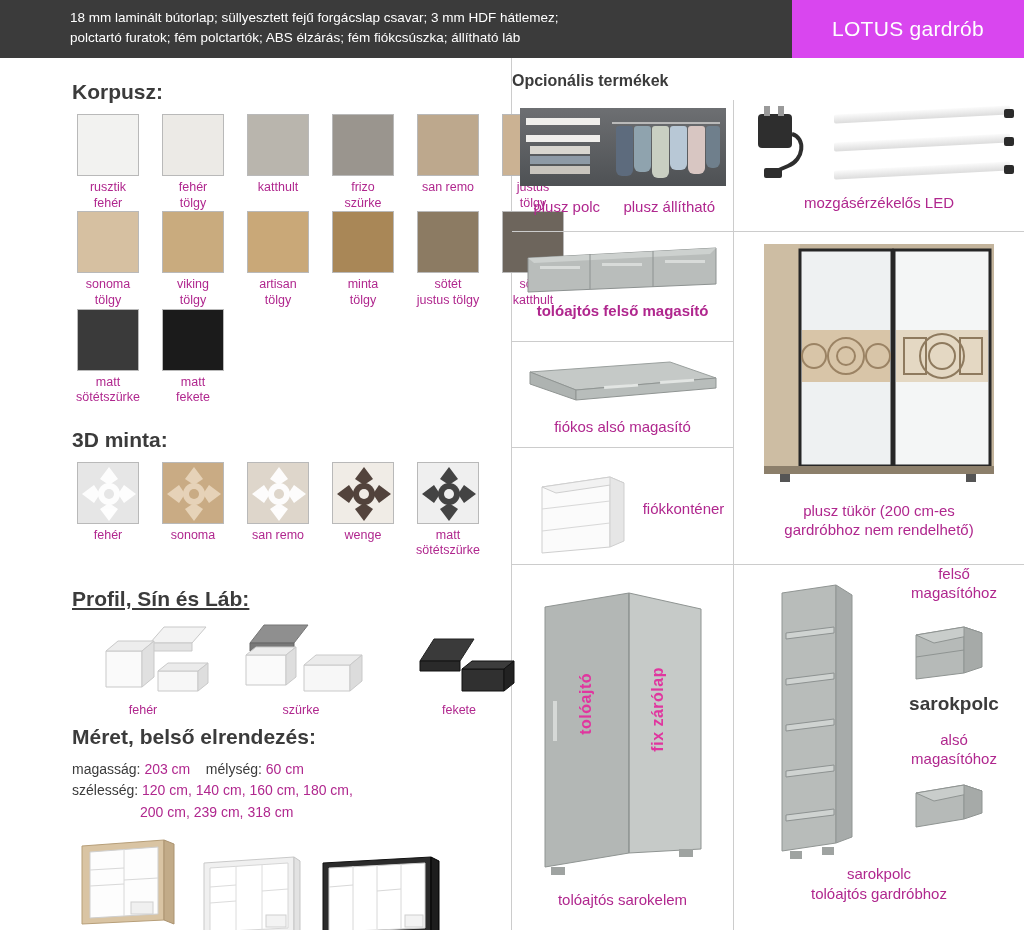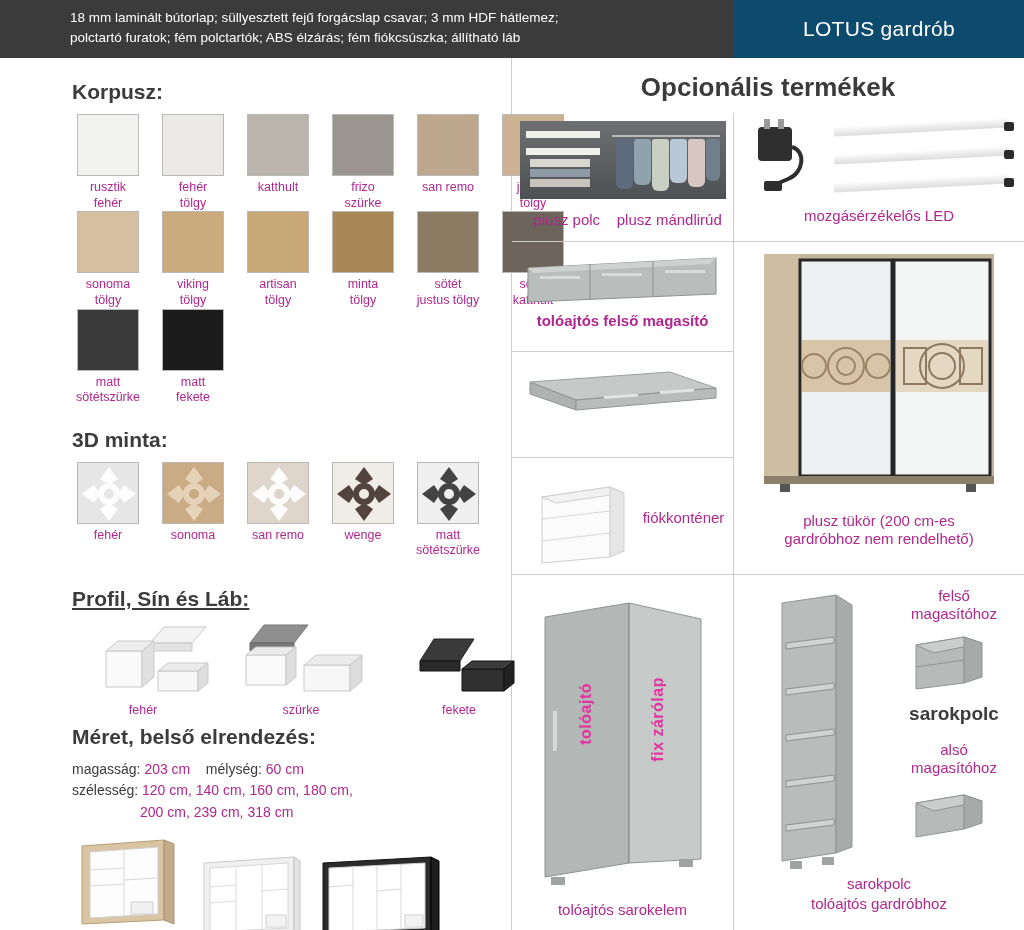--- a/index.html
+++ b/index.html
@@ -13,37 +13,37 @@
   }
   .page { position:relative; width:1024px; height:930px; }
 
   
   .header { display:flex; height:58px; width:100%; }
   .header-left {
     flex:1; background:#3b3b3b; color:#ffffff;
     padding:8px 16px 8px 70px; font-size:13.5px; line-height:1.45;
   }
   .header-right {
-    width:290px; background:#0c4a6e; color:#ffffff;
+    width:232px; background:#d946ef; color:#ffffff;
     display:flex; align-items:center; justify-content:center;
     font-size:21px; letter-spacing:.3px;
   }
 
   
   .content { display:flex; width:100%; height:872px; }
   .col-left { width:512px; position:relative; padding:10px 8px 0 0; border-right:1px solid #ccc; }
   .col-right { width:512px; position:relative; display:flex; flex-direction:column; }
 
   h2.section {
     font-size:21px; color:#3b3b3b; font-weight:bold;
     margin:12px 0 10px 72px;
   }
   h2.center {
-    font-size:26px; color:#3b3b3b; font-weight:bold;
-    text-align:center; margin:14px 0 10px 0;
+    font-size:16px; color:#3b3b3b; font-weight:bold;
+    text-align:left; margin:14px 0 10px 0;
   }
 
   .cap { color:#b0278e; font-size:12.5px; text-align:center; line-height:1.25; }
   .cap.big { font-size:15px; }
 
   
   .swatch-grid { display:grid; grid-template-columns:repeat(6,72px); gap:0 13px; margin-left:72px; }
   .swatch-cell { width:72px; }
   .swatch {
     width:62px; height:62px; margin:0 auto 4px auto;
@@ -389,21 +389,21 @@
             <div class="hanger-bar" style="left:92px;top:14px;width:108px;"></div>
             <div class="garment" style="left:96px;top:18px;width:17px;height:50px;background:#5d6b7d;"></div>
             <div class="garment" style="left:114px;top:18px;width:17px;height:46px;background:#8fa3ae;"></div>
             <div class="garment" style="left:132px;top:18px;width:17px;height:52px;background:#c9cfc2;"></div>
             <div class="garment" style="left:150px;top:18px;width:17px;height:44px;background:#b8c8d6;"></div>
             <div class="garment" style="left:168px;top:18px;width:17px;height:48px;background:#d8c6c2;"></div>
             <div class="garment" style="left:186px;top:18px;width:14px;height:42px;background:#6f7f8c;"></div>
           </div>
           <div style="display:flex;justify-content:space-around;margin-top:12px;">
             <div class="cap big" style="width:92px;">plusz polc</div>
-            <div class="cap big" style="width:110px;">plusz mándlirúd</div>
+            <div class="cap big" style="width:110px;">plusz állítható</div>
           </div>
         </div>
         <div class="r-cell" style="width:290px;padding:0 8px;">
           <div style="position:relative;height:88px;">
 
             <svg width="70" height="80" viewBox="0 0 70 80" style="position:absolute;left:6px;top:4px;">
               <rect x="10" y="10" width="34" height="34" rx="4" fill="#2e2e2e"></rect>
               <rect x="16" y="2" width="6" height="10" fill="#9a9a9a"></rect>
               <rect x="30" y="2" width="6" height="10" fill="#9a9a9a"></rect>
               <path d="M44 30 C58 34 56 56 40 62 L26 68" stroke="#2e2e2e" stroke-width="4" fill="none"></path>
@@ -438,20 +438,21 @@
           </div>
 
           <div style="height:106px;border-bottom:1px solid #ccc;padding-top:10px;">
             <svg width="206" height="56" viewBox="0 0 206 56" style="display:block;margin:0 auto;">
               <polygon points="10,20 150,10 196,26 56,38" fill="#c5c9c7" stroke="#9aa09e"></polygon>
               <polygon points="10,20 56,38 56,48 10,32" fill="#aeb3b1" stroke="#909593"></polygon>
               <polygon points="56,38 196,26 196,36 56,48" fill="#b8bdbb" stroke="#909593"></polygon>
               <rect x="84" y="34" width="34" height="3" fill="#e2e5e3" transform="rotate(-4 84 34)"></rect>
               <rect x="140" y="29" width="34" height="3" fill="#e2e5e3" transform="rotate(-4 140 29)"></rect>
             </svg>
+            <div class="cap big" style="margin-top:10px;">fiókos alsó magasító</div>
           </div>
 
           <div style="height:116px;padding-top:6px;display:flex;align-items:center;">
             <svg width="110" height="104" viewBox="0 0 110 104" style="margin-left:12px;">
               <polygon points="18,30 86,20 86,90 18,96" fill="#fbfbfb" stroke="#cfcfcf"></polygon>
               <polygon points="18,30 86,20 100,26 32,36" fill="#f2f2f2" stroke="#cfcfcf"></polygon>
               <polygon points="86,20 100,26 100,84 86,90" fill="#e6e6e6" stroke="#cfcfcf"></polygon>
               <line x1="18" y1="52" x2="86" y2="44" stroke="#d8d8d8"></line>
               <line x1="18" y1="74" x2="86" y2="66" stroke="#d8d8d8"></line>
             </svg>
@@ -514,21 +515,21 @@
               <polygon points="26,58 74,52 74,58 26,64"></polygon>
               <polygon points="26,104 74,98 74,104 26,110"></polygon>
               <polygon points="26,150 74,144 74,150 26,156"></polygon>
               <polygon points="26,196 74,190 74,196 26,202"></polygon>
               <polygon points="26,240 74,234 74,240 26,246"></polygon>
             </g>
             <rect x="30" y="276" width="12" height="8" fill="#9fa3a1"></rect>
             <rect x="62" y="272" width="12" height="8" fill="#9fa3a1"></rect>
           </svg>
 
-          <div style="position:absolute;left:150px;top:12px;width:140px;text-align:center;">
+          <div style="position:absolute;left:150px;top:0;width:140px;text-align:center;">
             <div class="cap big">felső</div>
             <div class="cap big">magasítóhoz</div>
           </div>
           <svg width="90" height="66" viewBox="0 0 90 66" style="position:absolute;left:172px;top:52px;">
             <polygon points="10,18 58,10 58,56 10,62" fill="#b6bab8" stroke="#8f9492"></polygon>
             <polygon points="10,18 58,10 76,16 28,26" fill="#c9cdcb" stroke="#8f9492"></polygon>
             <polygon points="58,10 76,16 76,50 58,56" fill="#a6aaa8" stroke="#8f9492"></polygon>
             <line x1="10" y1="40" x2="58" y2="33" stroke="#8f9492"></line>
           </svg>
 

